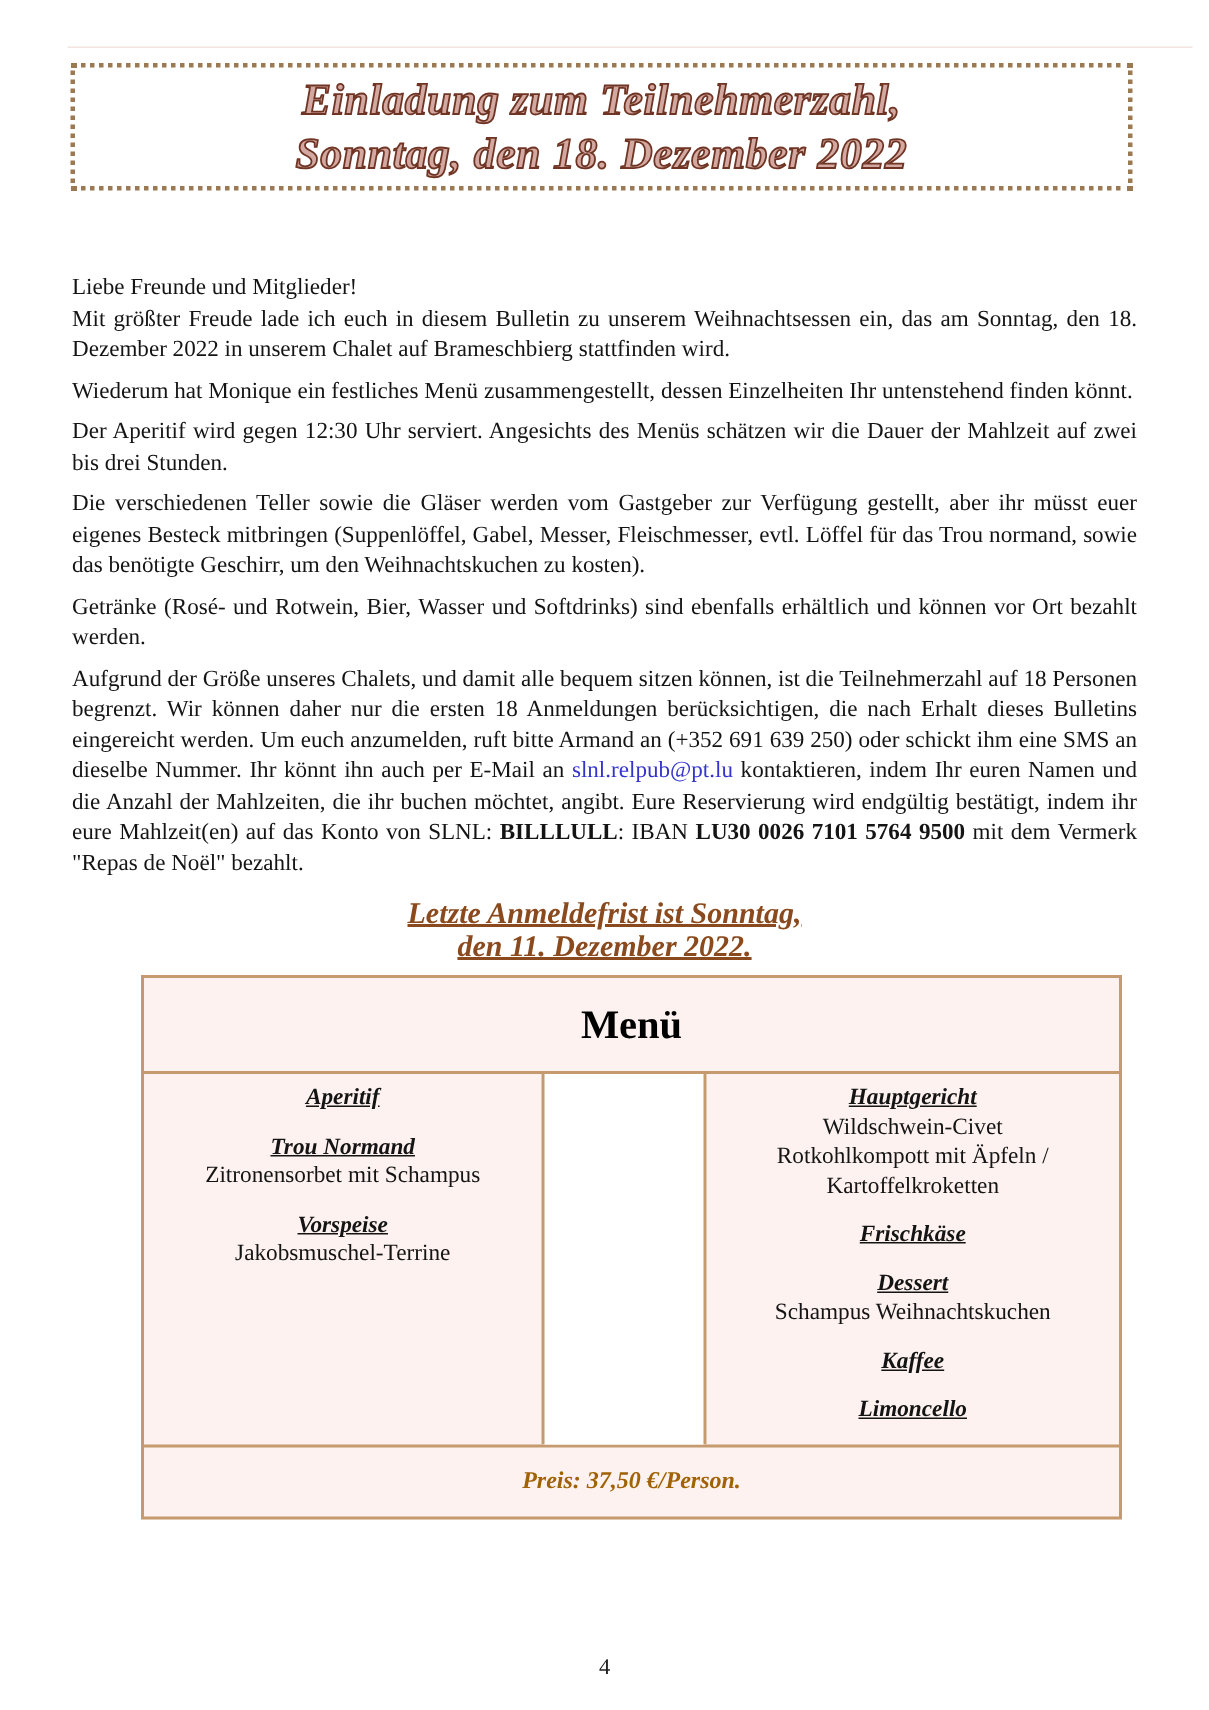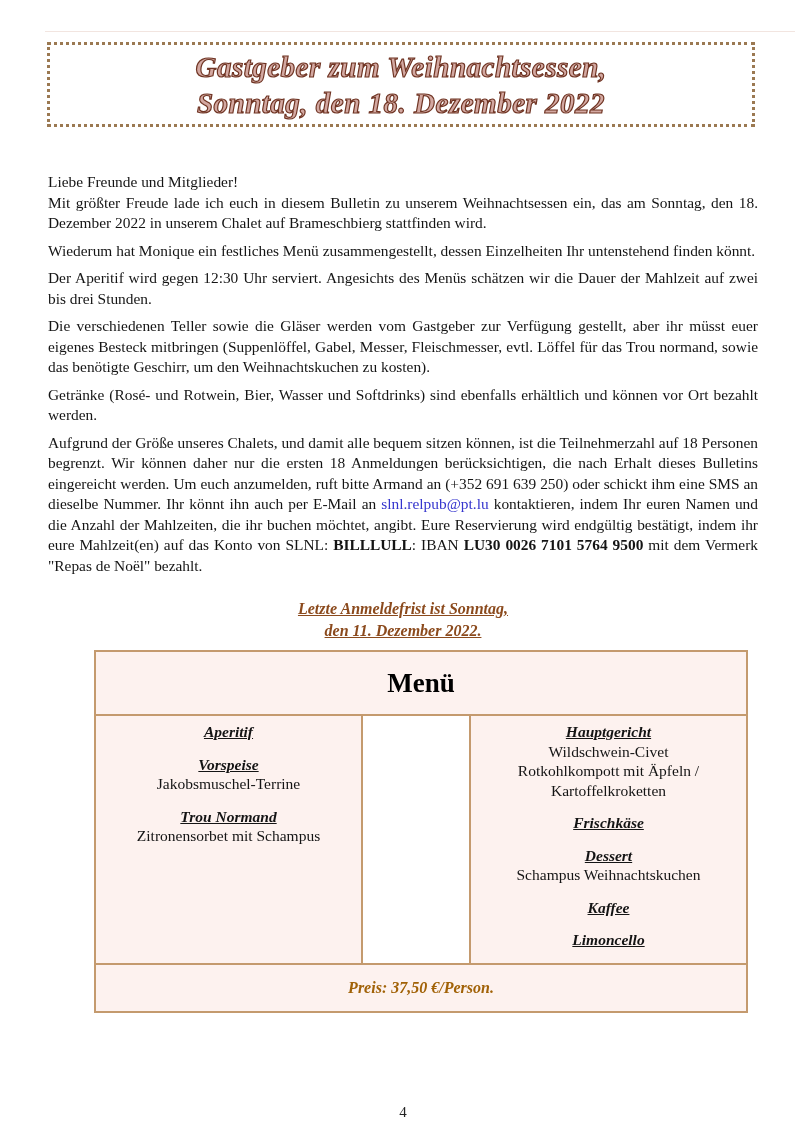--- a/index.html
+++ b/index.html
@@ -12,29 +12,29 @@
   .header-box{
     position:absolute;top:42px;left:47px;width:702px;height:79px;
     border:3px dotted #9b7952;
     display:flex;flex-direction:column;justify-content:center;text-align:center;
   }
   .header-title{
     font-size:29px;font-weight:bold;font-style:italic;line-height:36px;
     color:#d3a8a1;-webkit-text-stroke:1.2px #6f3423;letter-spacing:.5px;
   }
   
-  .content{position:absolute;top:172px;left:48px;width:710px;font-size:15.4px;line-height:20.5px;}
+  .content{position:absolute;top:182px;left:48px;width:710px;font-size:15.4px;line-height:20.5px;}
   .content p{margin:0 0 7px 0;text-align:justify;}
   .content .salutation{margin:0;text-align:left;}
   .email-link{color:#3434cd;cursor:pointer;}
   .bold{font-weight:bold;}
   
   .deadline{
     position:absolute;top:598px;left:48px;width:710px;text-align:center;
-    color:#8b4a1d;font-weight:bold;font-style:italic;font-size:16px;line-height:22px;
+    color:#8b4a1d;font-weight:bold;font-style:italic;font-size:20px;line-height:22px;
   }
   .deadline div{text-decoration:underline;}
   
   .menu-box{
     position:absolute;top:650px;left:94px;width:650px;
     background:#fdf2ef;border:2px solid #c49a6e;
   }
   .menu-title-row{
     height:62px;display:flex;align-items:center;justify-content:center;
     font-size:27px;font-weight:bold;color:#000;
@@ -54,21 +54,21 @@
   .price{color:#a16207;font-weight:bold;font-style:italic;font-size:16px;}
   
   .page-number{position:absolute;top:1104px;left:0;right:0;text-align:center;font-size:15px;color:#222;}
 </style>
 </head>
 <body>
 
 <div class="top-rule"></div>
 
 <div class="header-box">
-  <div class="header-title">Gastgeber zum Weihnachtsessen,</div>
+  <div class="header-title">Einladung zum Teilnehmerzahl,</div>
   <div class="header-title">Sonntag, den 18. Dezember 2022</div>
 </div>
 
 <div class="content">
   <p class="salutation">Liebe Freunde und Mitglieder!</p>
   <p>Mit größter Freude lade ich euch in diesem Bulletin zu unserem Weihnachtsessen ein, das am Sonntag, den 18. Dezember 2022 in unserem Chalet auf Brameschbierg stattfinden wird.</p>
   <p>Wiederum hat Monique ein festliches Menü zusammengestellt, dessen Einzelheiten Ihr untenstehend finden könnt.</p>
   <p>Der Aperitif wird gegen 12:30 Uhr serviert. Angesichts des Menüs schätzen wir die Dauer der Mahlzeit auf zwei bis drei Stunden.</p>
   <p>Die verschiedenen Teller sowie die Gläser werden vom Gastgeber zur Verfügung gestellt, aber ihr müsst euer eigenes Besteck mitbringen (Suppenlöffel, Gabel, Messer, Fleischmesser, evtl. Löffel für das Trou normand, sowie das benötigte Geschirr, um den Weihnachtskuchen zu kosten).</p>
   <p>Getränke (Rosé- und Rotwein, Bier, Wasser und Softdrinks) sind ebenfalls erhältlich und können vor Ort bezahlt werden.</p>
@@ -81,26 +81,26 @@
 </div>
 
 <div class="menu-box">
   <div class="menu-title-row">Menü</div>
   <div class="menu-cols">
     <div class="menu-col menu-col-left">
       <div class="menu-section">
         <div class="menu-heading">Aperitif</div>
       </div>
       <div class="menu-section">
+        <div class="menu-heading">Trou Normand</div>
+        <div class="menu-text">Zitronensorbet mit Schampus</div>
+      </div>
+      <div class="menu-section">
         <div class="menu-heading">Vorspeise</div>
         <div class="menu-text">Jakobsmuschel-Terrine</div>
-      </div>
-      <div class="menu-section">
-        <div class="menu-heading">Trou Normand</div>
-        <div class="menu-text">Zitronensorbet mit Schampus</div>
       </div>
     </div>
     <div class="menu-col menu-col-mid"></div>
     <div class="menu-col menu-col-right">
       <div class="menu-section">
         <div class="menu-heading">Hauptgericht</div>
         <div class="menu-text">Wildschwein-Civet
 Rotkohlkompott mit Äpfeln /
 Kartoffelkroketten</div>
       </div>

